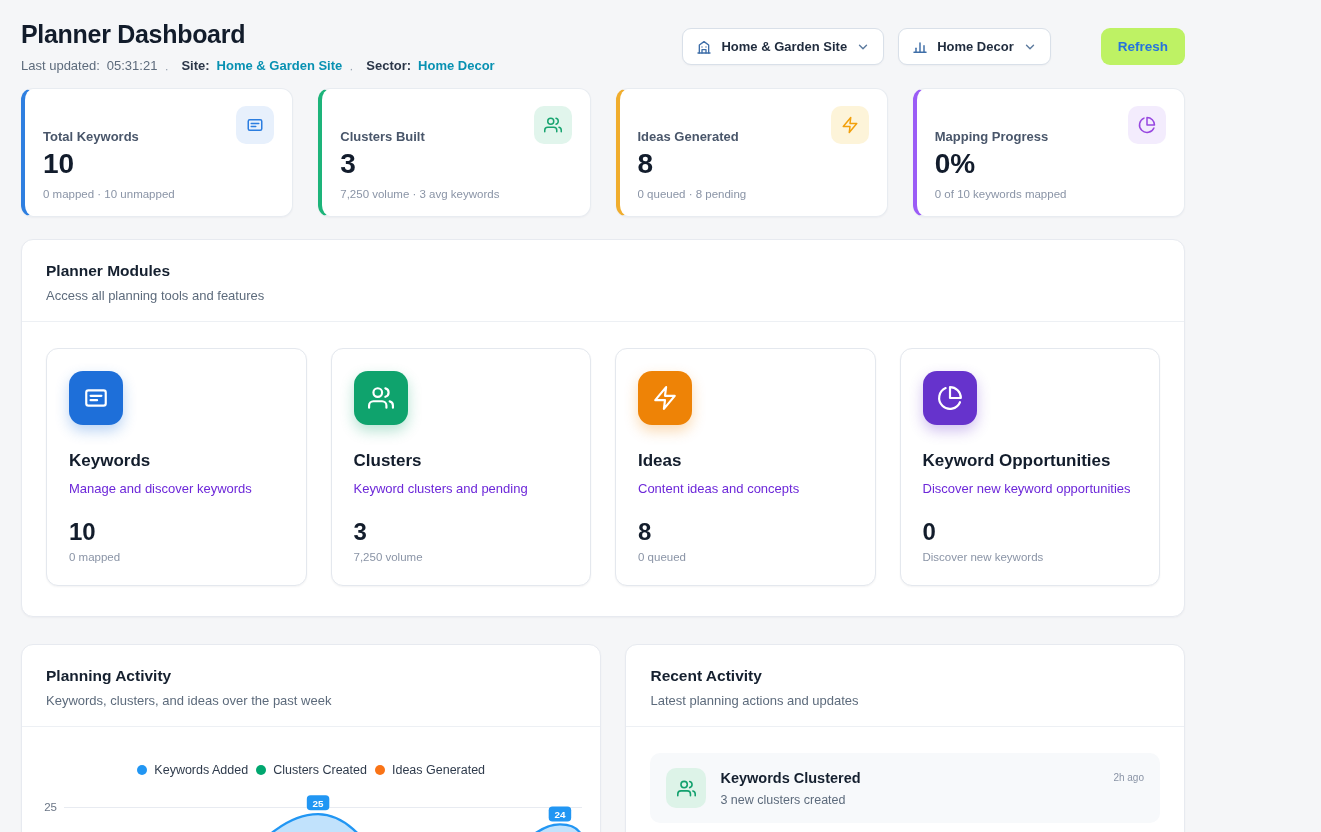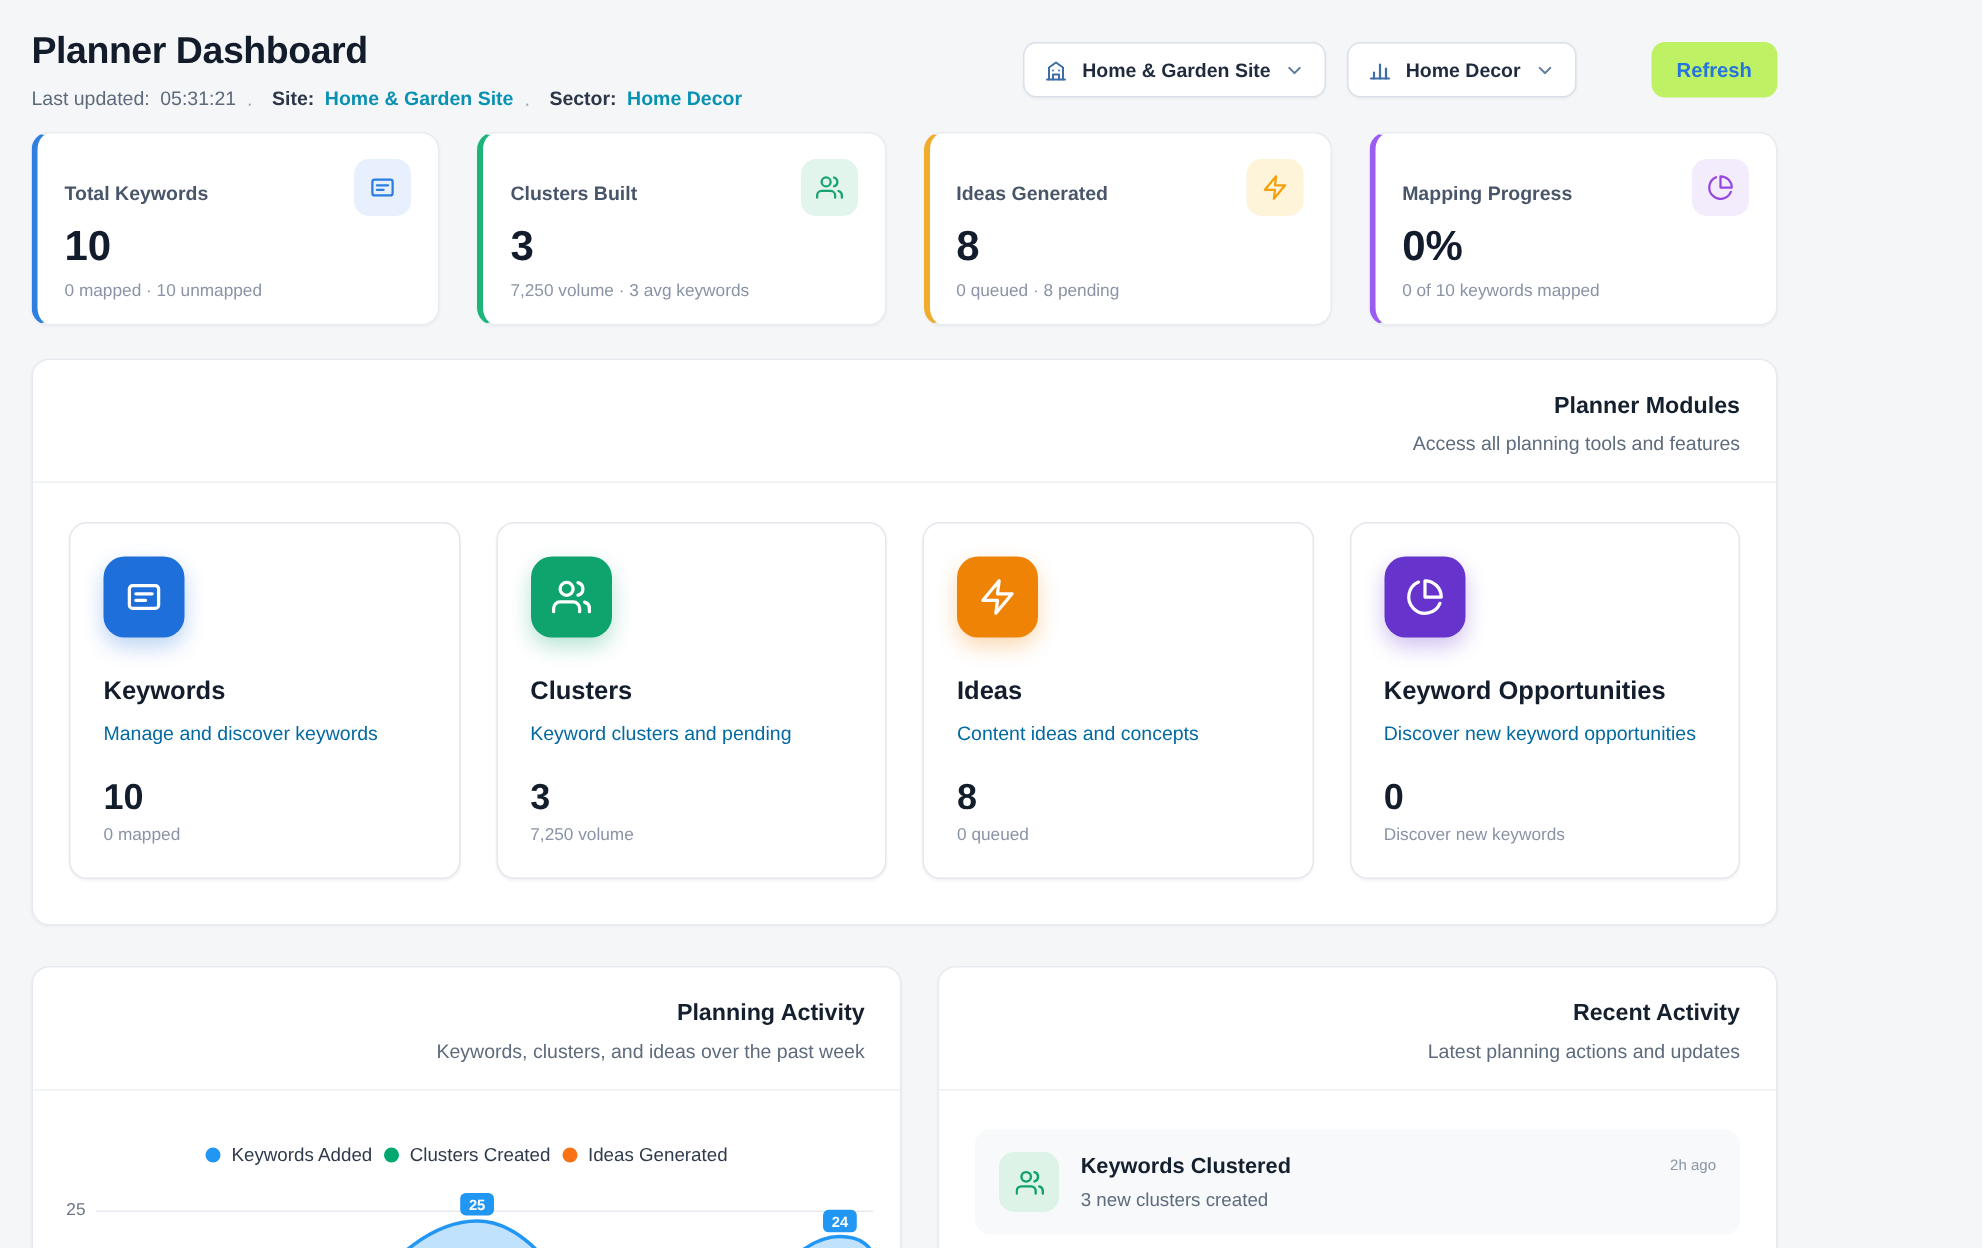--- a/index.html
+++ b/index.html
@@ -37,50 +37,50 @@
   .stats-row { display: grid; grid-template-columns: repeat(4, 1fr); gap: 25px; margin-top: 15px; }
   .stat-card {
     background: #fff; border: 1px solid #e8ecf1; border-radius: 12px;
     padding: 17px 18px 16px; box-shadow: 0 1px 2px rgba(16,24,40,.04);
     border-left-width: 4px; border-left-style: solid;
   }
   .stat-card.acc-blue   { border-left-color: #2e7fe0; }
   .stat-card.acc-green  { border-left-color: #1db47a; }
   .stat-card.acc-amber  { border-left-color: #f0ad2d; }
   .stat-card.acc-purple { border-left-color: #9b5cf6; }
-  .stat-top { display: flex; justify-content: space-between; align-items: center; }
+  .stat-top { display: flex; justify-content: space-between; align-items: flex-end; }
   .stat-label { font-size: 13px; font-weight: 600; color: #49566a; padding-top: 6px; }
   .stat-chip { width: 38px; height: 38px; border-radius: 10px; display: flex; align-items: center; justify-content: center; }
   .chip-blue   { background: #e7f0fc; color: #2b7de0; }
   .chip-green  { background: #e1f5ec; color: #17a46f; }
   .chip-amber  { background: #fdf4d9; color: #f2a00c; }
   .chip-purple { background: #f3ecfd; color: #9747e0; }
   .stat-value { font-size: 28px; font-weight: 800; color: #121c2c; margin-top: 4px; }
   .stat-sub { font-size: 11.5px; color: #8a94a6; margin-top: 8px; }
 
   
   .panel { background: #fff; border: 1px solid #e7eaf0; border-radius: 12px; box-shadow: 0 1px 2px rgba(16,24,40,.04); }
-  .panel-head { padding: 22px 24px 18px; border-bottom: 1px solid #edf0f4; text-align: right; }
+  .panel-head { padding: 22px 24px 18px; border-bottom: 1px solid #edf0f4; }
   .panel-title { font-size: 15.5px; font-weight: 700; color: #15202f; }
   .panel-sub { font-size: 13px; color: #5d6b7c; margin-top: 8px; }
   .modules-panel { margin-top: 22px; }
 
   
   .modules-grid { display: grid; grid-template-columns: repeat(4, 1fr); gap: 24px; padding: 26px 24px 30px; }
   .module-card {
     background: #fff; border: 1px solid #e4e8ee; border-radius: 12px; padding: 22px;
     box-shadow: 0 1px 2px rgba(16,24,40,.05); cursor: pointer;
   }
   .module-ico { width: 54px; height: 54px; border-radius: 14px; display: flex; align-items: center; justify-content: center; color: #fff; }
   .mico-blue   { background: #1e6fd9; box-shadow: 0 6px 14px rgba(30,111,217,.30); }
   .mico-green  { background: #0fa36d; box-shadow: 0 6px 14px rgba(15,163,109,.30); }
   .mico-orange { background: #ee8306; box-shadow: 0 6px 14px rgba(238,131,6,.30); }
   .mico-purple { background: #6633cc; box-shadow: 0 6px 14px rgba(102,51,204,.30); }
   .module-title { font-size: 17px; font-weight: 800; color: #131d2c; margin-top: 26px; }
-  .module-desc { font-size: 13px; color: #0369a1; margin-top: 10px; }
+  .module-desc { font-size: 13px; color: #6d28d9; margin-top: 10px; }
   .module-value { font-size: 24px; font-weight: 800; color: #131d2c; margin-top: 22px; }
   .module-sub { font-size: 11.5px; color: #8a94a6; margin-top: 5px; }
 
   
   .bottom-grid { display: grid; grid-template-columns: 1fr 1fr; gap: 24px; margin-top: 27px; }
   .bottom-grid .panel { height: 420px; }
 
   
   .legend { display: flex; justify-content: center; gap: 8px; margin-top: 36px; }
   .legend-item { display: flex; align-items: center; gap: 7px; font-size: 12.5px; color: #2f3b4c; }

